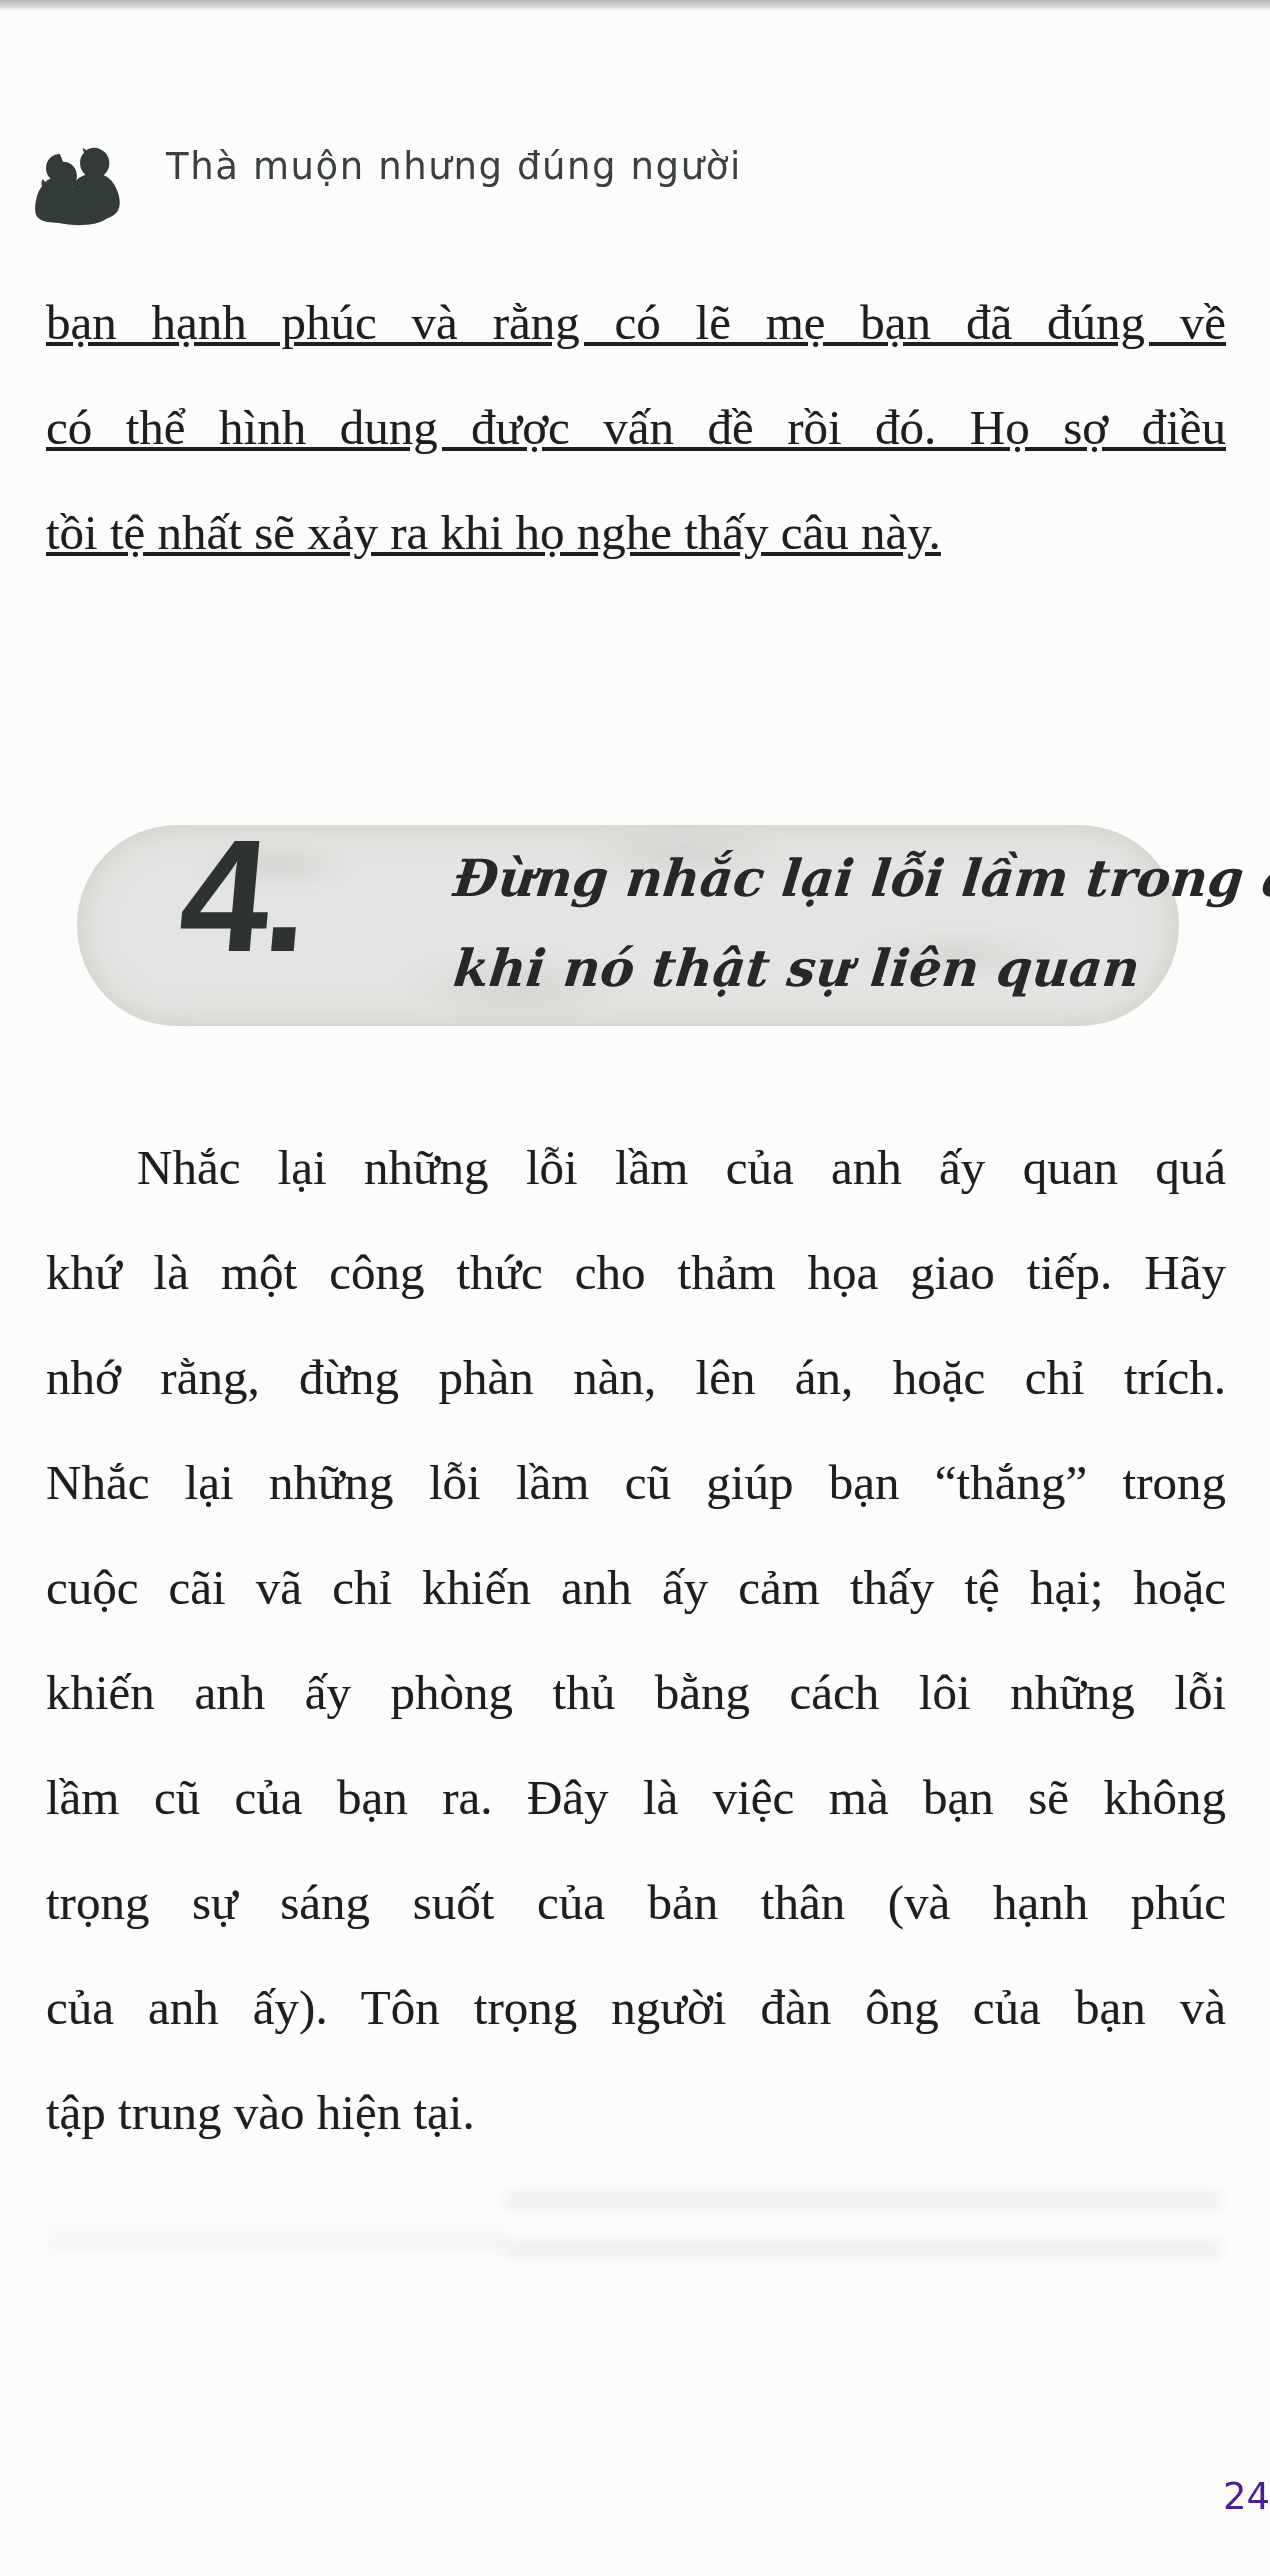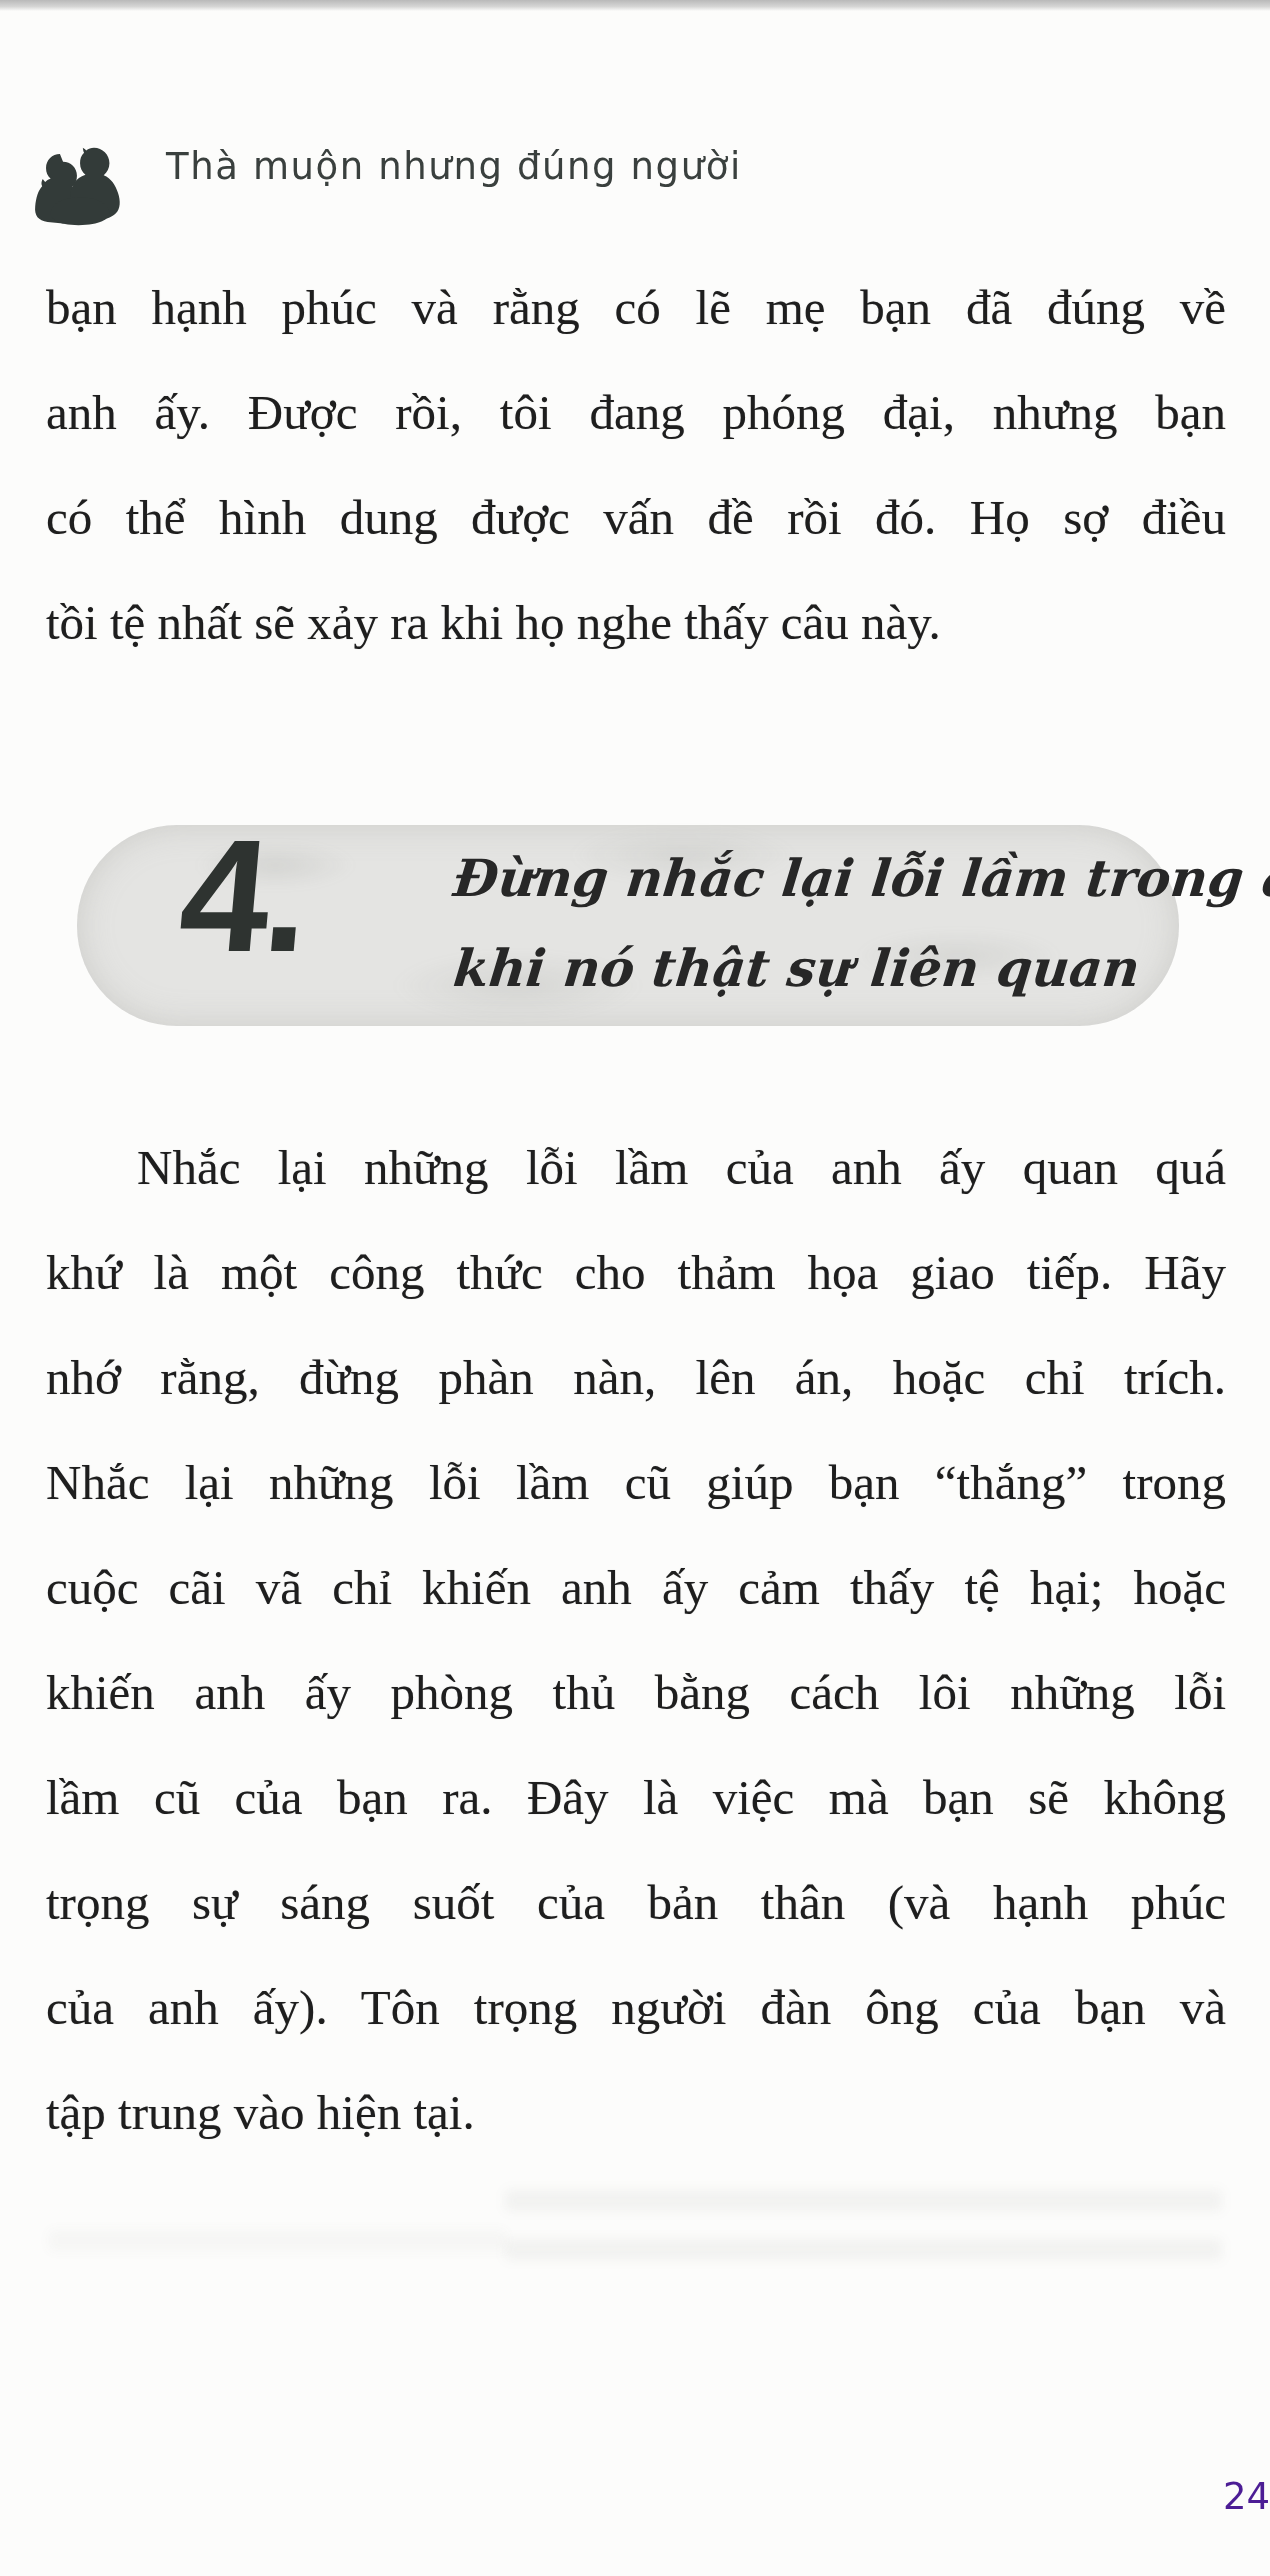--- a/index.html
+++ b/index.html
@@ -21,21 +21,21 @@
   .running-header{position:absolute;top:137px;left:29px;width:897px;height:106px;}
   .couple-icon{position:absolute;left:0;top:3.3px;width:99px;height:96px;}
   .header-title{
     position:absolute;left:137px;top:8.2px;
     font-family:"DejaVu Sans","Liberation Sans",sans-serif;
     font-size:37px;font-weight:500;color:#3a403e;letter-spacing:1.6px;
     white-space:nowrap;
   }
   
   .para{position:absolute;left:46px;width:1180px;}
-  .para-1{top:255px;}
+  .para-1{top:270px;text-decoration:underline;}
   .para-2{top:1115px;}
   .bline{
     height:105px;line-height:105px;font-size:49px;
     text-align:justify;text-align-last:justify;
     white-space:nowrap;
     color:#1e1e1e;
     text-shadow:0 0 0.8px rgba(30,30,30,.35);
   }
   .bline.last{text-align-last:left;}
   .bline.indent{padding-left:91px;}
@@ -99,21 +99,20 @@
           <path d="M42 4c-2 0-3.5.6-5 1.8C36 4.6 34.8 4 34.8 4s.2 2 .8 3.2c-2 1.8-2.6 4-2.6 6.8 0 3.2 1.3 5.7 3.5 7.5-6.5 2-9.5 7.5-10 14.5-.6 8 2 13 10.5 14.5 8.3 1.4 15.5-.5 19-4 3.2-3.2 3.3-8.2 1.5-13.5-1.6-4.7-4.3-9.4-9.2-11.3 2.2-1.8 3.7-4.4 3.7-7.7 0-5.5-4.5-10-10-10z"></path>
           <path d="M14 46c0 4 4 8 18 8s20-4 20-8-6-10-19-10-19 6-19 10z"></path>
         </g>
       </svg>
     </span>
     <span class="header-title">Thà muộn nhưng đúng người</span>
   </div>
 
   <section class="para para-1">
     <div class="bline">bạn hạnh phúc và rằng có lẽ mẹ bạn đã đúng về</div>
-    <div class="bline">anh ấy. Được rồi, tôi đang phóng đại, nhưng bạn</div>
     <div class="bline">có thể hình dung được vấn đề rồi đó. Họ sợ điều</div>
     <div class="bline last">tồi tệ nhất sẽ xảy ra khi họ nghe thấy câu này.</div>
   </section>
 
   <div class="heading-box">
     <div class="section-number">4.</div>
     <div class="section-heading">
       <div class="sh-line">Đừng nhắc lại lỗi lầm trong quá khứ trừ</div>
       <div class="sh-line">khi nó thật sự liên quan</div>
     </div>

